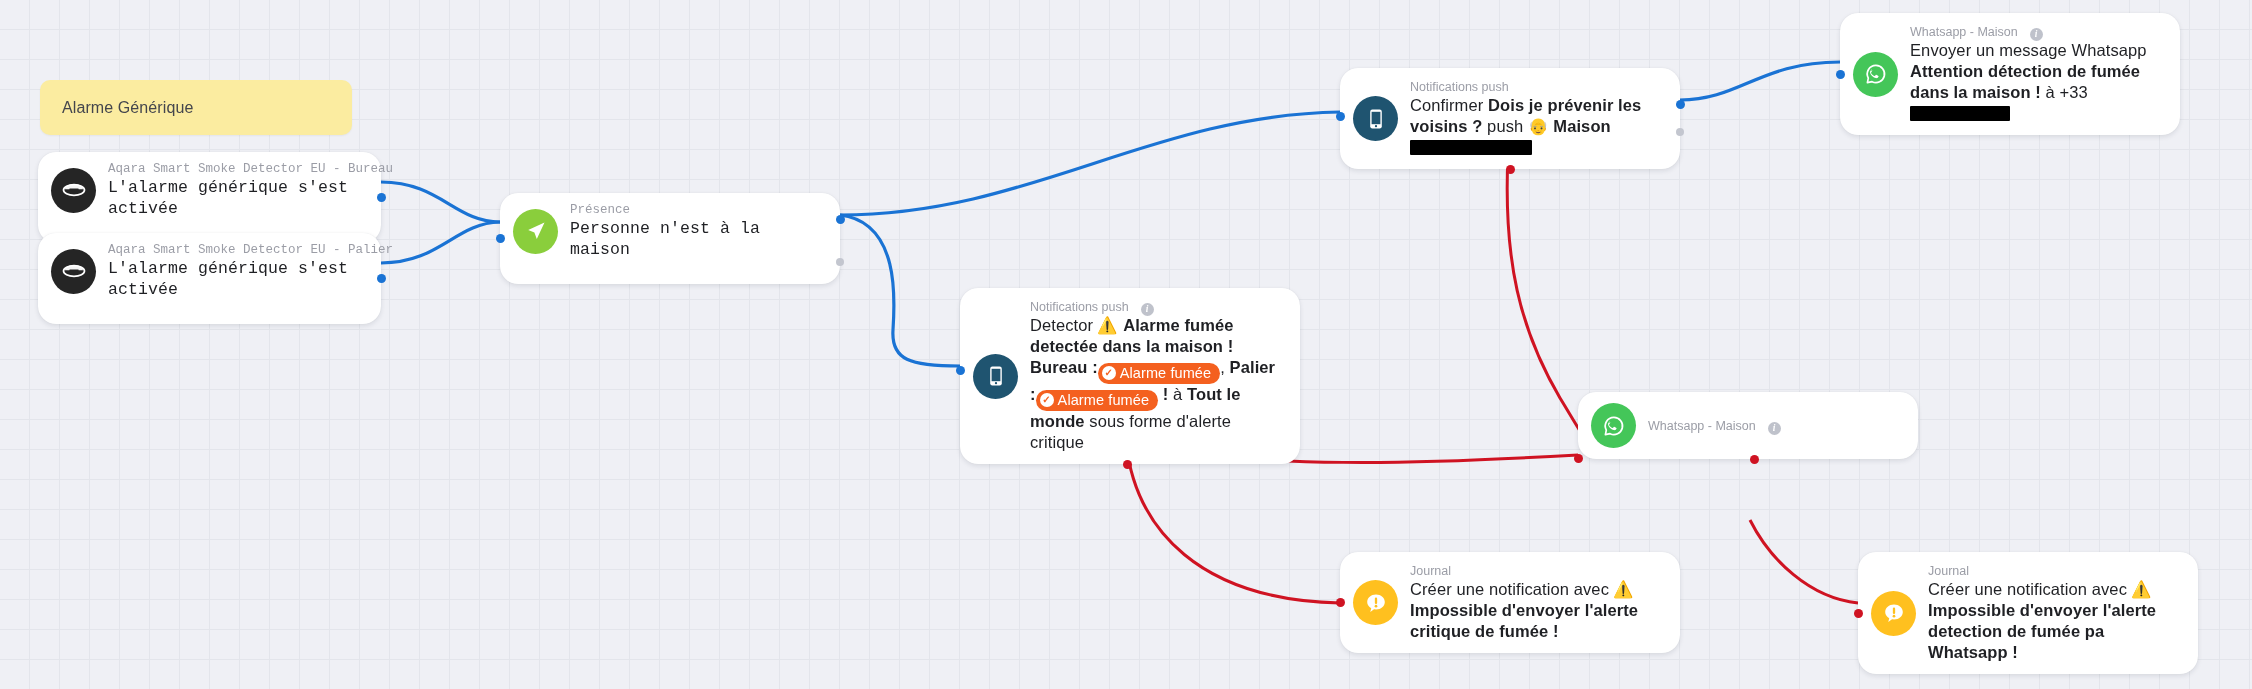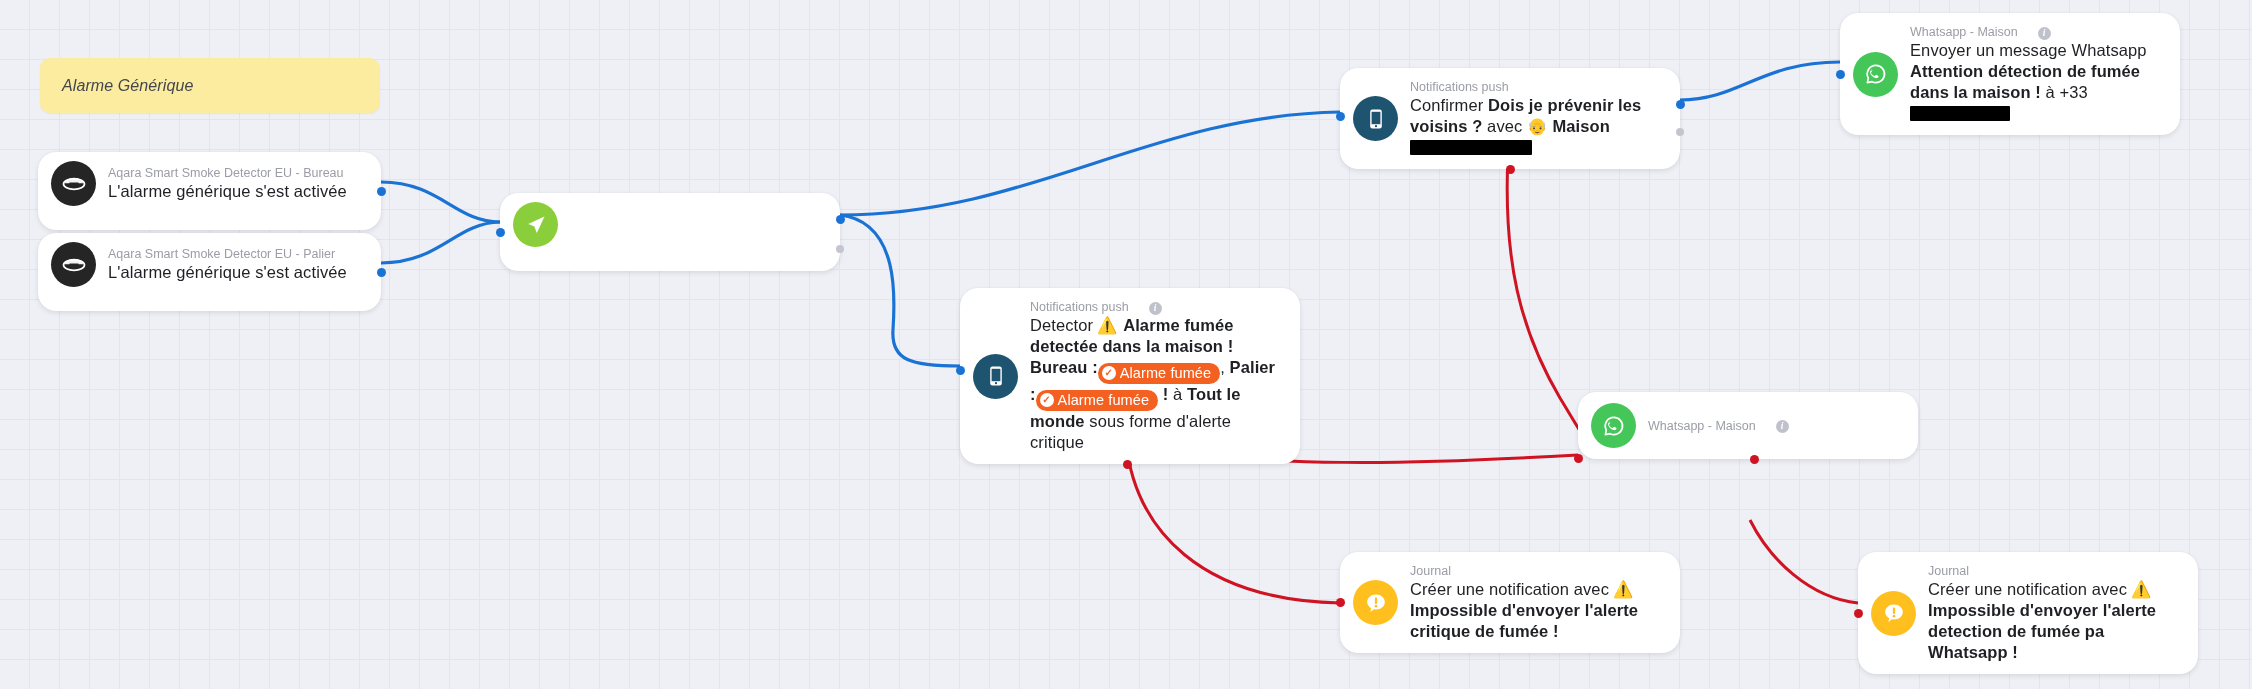--- a/index.html
+++ b/index.html
@@ -34,31 +34,31 @@
   
   .node{
     position:absolute;
     background:#fff;
     border-radius:18px;
     box-shadow:0 2px 5px rgba(20,25,50,.10), 0 0 1px rgba(20,25,50,.10);
     display:flex;align-items:center;
     box-sizing:border-box;
     padding:11px 16px 11px 13px;
   }
-  .node.tight{padding-top:9px;padding-bottom:24px;}
+  .node.tight{padding-top:9px;padding-bottom:24px;font-family:Liberation Mono, monospace;}
   .node-icon{
     flex:0 0 auto;
     width:45px;height:45px;border-radius:50%;
     display:flex;align-items:center;justify-content:center;
     margin-right:12px;
   }
   .node-body{display:flex;flex-direction:column;justify-content:center;min-width:0;}
   .node-sub{
     font-size:12.5px;color:#9b9da6;line-height:16px;
-    display:flex;align-items:center;gap:20px;white-space:nowrap;
+    display:flex;align-items:flex-end;gap:12px;white-space:nowrap;
   }
   .node-title{
     font-size:16.5px;color:#1f2024;line-height:21px;
     letter-spacing:.1px;
   }
   .node-title b{font-weight:700;margin-top:32px;}
   .info-icon{
     display:inline-block;width:13px;height:13px;border-radius:50%;
     background:#bfc2cb;color:#fff;font-size:9.5px;line-height:13px;
     text-align:center;font-weight:700;font-style:italic;
@@ -108,21 +108,21 @@
 
     <path d="M 1508,155 C 1503,260 1520,330 1560,398 C 1576,424 1590,450 1598,453" fill="none" stroke="#cf1322" stroke-width="3"></path>
 
     <path d="M 1128,442 C 1260,470 1420,464 1578,455" fill="none" stroke="#cf1322" stroke-width="3"></path>
 
     <path d="M 1126,443 C 1136,530 1200,600 1340,603" fill="none" stroke="#cf1322" stroke-width="3"></path>
 
     <path d="M 1750,520 C 1770,560 1810,598 1858,603" fill="none" stroke="#cf1322" stroke-width="3"></path>
   </svg>
 
-  <div class="group-header" style="left:40px;top:58px;width:340px;height:55px;font-style:italic;">
+  <div class="group-header" style="left:40px;top:80px;width:312px;height:55px;">
     <span class="group-header-label">Alarme Générique</span>
   </div>
 
   <div class="node tight" style="left:38px;top:152px;width:343px;">
     <span class="node-icon" style="background:#252525;">
       <svg width="26" height="26" viewBox="0 0 26 26" aria-hidden="true">
         <ellipse cx="13" cy="13" rx="10.5" ry="5.4" fill="none" stroke="#fff" stroke-width="1.7"></ellipse>
         <path d="M4 12.2 C4 9 7.5 7.2 13 7.2 C18.5 7.2 22 9 22 12.2" fill="#fff" opacity=".95"></path>
         <rect x="8.2" y="11.4" width="9.6" height="1.7" rx=".8" fill="#252525"></rect>
       </svg>
@@ -148,38 +148,42 @@
     </span>
     <span class="port out-blue" style="right:-4.5px;top:50%;margin-top:-4.5px;"></span>
   </div>
 
   <div class="node tight" style="left:500px;top:193px;width:340px;">
     <span class="node-icon" style="background:#8ace3c;">
       <svg width="24" height="24" viewBox="0 0 24 24" aria-hidden="true">
         <path d="M20.5 3.6 L4.2 11.1 L10.4 13.4 L12.8 20 Z" fill="#fff"></path>
       </svg>
     </span>
+    <span class="node-body">
+      <span class="node-sub">Présence</span>
+      <span class="node-title">Personne n'est à la maison</span>
+    </span>
     <span class="port in-blue" style="left:-4.5px;top:50%;margin-top:-4.5px;"></span>
     <span class="port out-blue" style="right:-4.5px;top:22px;"></span>
     <span class="port gray" style="right:-4px;bottom:18px;"></span>
   </div>
 
   <div class="node" style="left:1340px;top:68px;width:340px;">
     <span class="node-icon" style="background:#1f5470;">
       <svg width="22" height="24" viewBox="0 0 22 24" aria-hidden="true">
         <rect x="5.2" y="2.5" width="11.6" height="19" rx="2.2" fill="#fff"></rect>
         <rect x="6.6" y="4.8" width="8.8" height="12.4" fill="#1f5470"></rect>
         <circle cx="11" cy="19.2" r="1.15" fill="#1f5470"></circle>
       </svg>
     </span>
     <span class="node-body">
       <span class="node-sub">
         <span>Notifications push</span>
       </span>
-      <span class="node-title"><span>Confirmer </span><b>Dois je prévenir les voisins ?</b><span> avec 👴 </span><b>Maison</b><span class="redact" style="width: 122px;"></span></span>
+      <span class="node-title"><span>Confirmer </span><b>Dois je prévenir les voisins ?</b><span> push 👴 </span><b>Maison</b><span class="redact" style="width: 122px;"></span></span>
     </span>
     <span class="port in-blue" style="left:-4.5px;top:44px;"></span>
     <span class="port out-blue" style="right:-4.5px;top:32px;"></span>
     <span class="port gray" style="right:-4px;top:60px;"></span>
     <span class="port red" style="left:166px;bottom:-4.5px;"></span>
   </div>
 
   <div class="node" style="left:1840px;top:13px;width:340px;">
     <span class="node-icon" style="background:#44c659;">
       <svg width="24" height="24" viewBox="0 0 24 24" aria-hidden="true">

